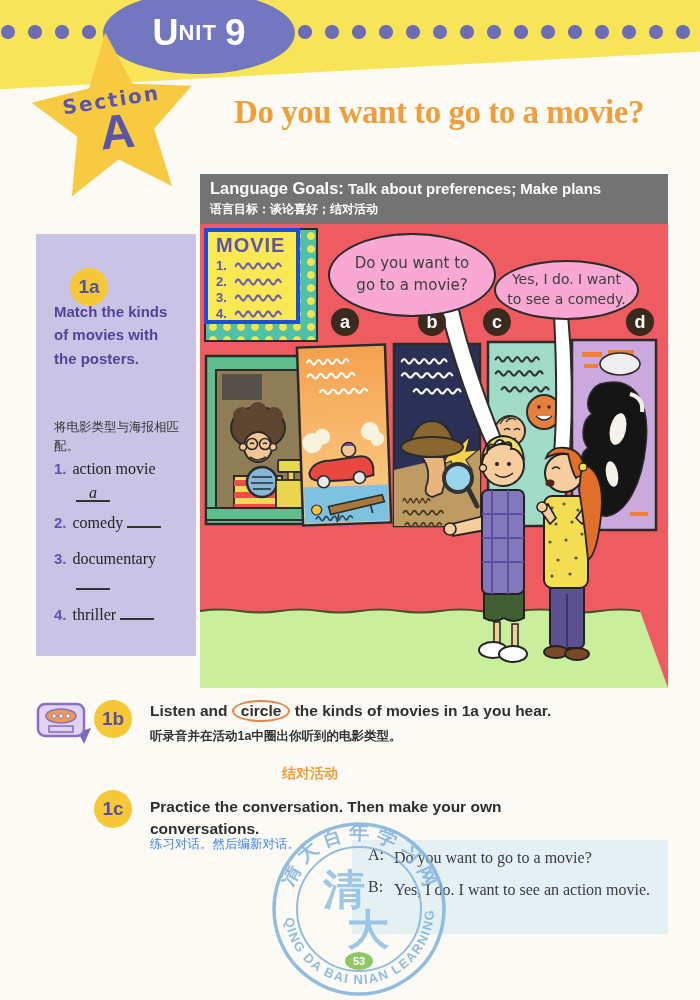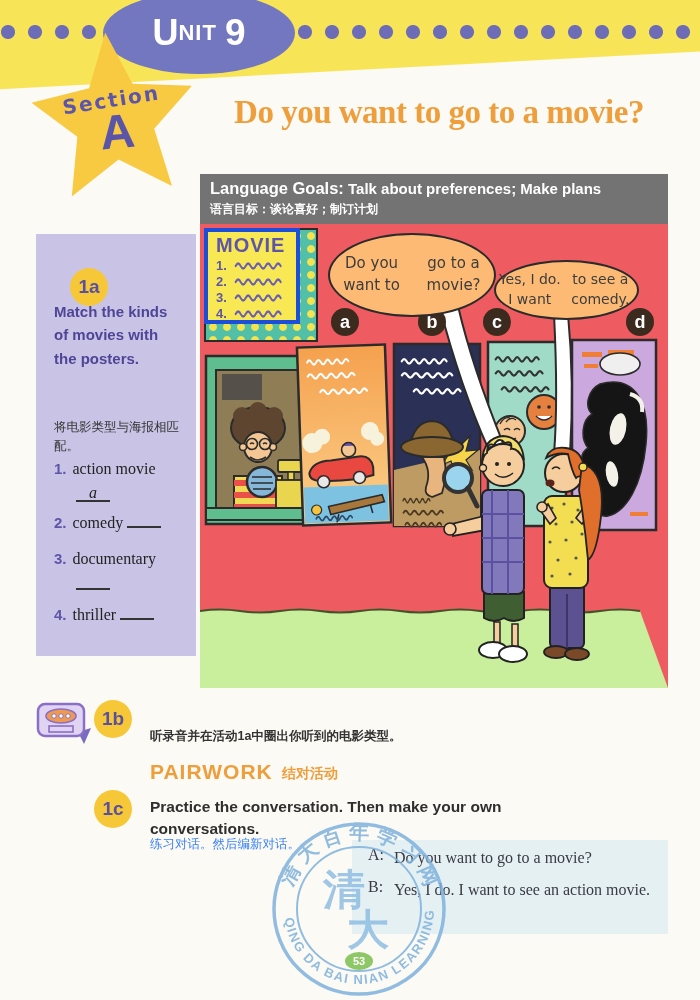--- a/index.html
+++ b/index.html
@@ -42,21 +42,21 @@
              background-size:14px 13px;box-sizing:border-box;}
   .sign-board{left:204px;top:228px;width:96px;height:96px;background:#F8E954;border:4px solid #1d4ed8;
               box-sizing:border-box;padding:2px 0 0 8px;}
   .sign-title{color:#5C55A8;font-weight:bold;font-size:20px;letter-spacing:1px;}
   .sign-item{display:flex;align-items:center;height:16px;}
   .sign-item .n{color:#5C55A8;font-weight:bold;font-size:13px;width:18px;}
   .sqg{color:#6A5FB0;}
 
   .badge-letter{width:28px;height:28px;border-radius:50%;background:#3B2B1F;color:#fff;
                 font-weight:bold;font-size:18px;display:flex;align-items:center;justify-content:center;}
-  .bubble{background:#fdba74;border:2px solid #2b2b2b;border-radius:50%;display:flex;flex-direction:row;
+  .bubble{background:#f9a8d4;border:2px solid #2b2b2b;border-radius:50%;display:flex;flex-direction:column;
           align-items:center;justify-content:center;text-align:center;color:#3d3d3d;
           font-family:"DejaVu Sans",sans-serif;}
   .bubble-1{left:328px;top:233px;width:164px;height:80px;font-size:15px;line-height:1.45;}
   .bubble-2{left:494px;top:260px;width:141px;height:56px;font-size:14px;line-height:1.4;}
 
   
   .sidebar{left:36px;top:234px;width:160px;height:422px;background:#C9C4E6;}
   .badge-yellow{border-radius:50%;background:#F6C838;color:#5B4FA0;font-weight:bold;
                 display:flex;align-items:center;justify-content:center;}
   .badge-1a{left:70px;top:248px;width:38px;height:38px;font-size:19px;margin-top:20px;}
@@ -118,21 +118,21 @@
   <div class="abs star"></div>
   <div class="abs star-label">Section</div>
   <div class="abs star-letter">A</div>
 
   <div class="abs page-title">Do you want to go to a movie?</div>
 
   <div class="abs goals-bar">
     <div class="goals-line1">
       <span>Language Goals:</span><span class="goals-rest"> Talk about preferences; Make plans</span>
     </div>
-    <div class="goals-line2">语言目标：谈论喜好；制订计划</div>
+    <div class="goals-line2">语言目标：谈论喜好；结对活动</div>
   </div>
 
   <div class="abs scene">
     <svg width="468" height="464" viewBox="0 0 468 464">
 
       <g>
         <path d="M0,387 q20,-3 40,0 t40,0 t40,0 t40,0 t40,0 t40,0 t40,0 t40,0 t40,0 t40,0 t40,0 L468,464 L0,464 Z" fill="#C9EE9C"></path>
         <path d="M0,387 q20,-3 40,0 t40,0 t40,0 t40,0 t40,0 t40,0 t40,0 t40,0 t40,0 t40,0 t40,0" fill="none" stroke="#44522A" stroke-width="2"></path>
       </g>
 
@@ -360,24 +360,28 @@
   <svg class="abs" style="left:36px;top:702px" width="56" height="44" viewBox="0 0 56 44">
     <path d="M42,30 L55,26 L48,42 Z" fill="#7B6BC0"></path>
     <rect x="2" y="2" width="46" height="32" rx="7" fill="#E0D4F2" stroke="#8A6FC8" stroke-width="2.5"></rect>
     <ellipse cx="25" cy="14" rx="15" ry="7" fill="#F09A4E" stroke="#8A6FC8" stroke-width="1.6"></ellipse>
     <circle cx="18" cy="14" r="2.2" fill="#fff" stroke="#8A6FC8" stroke-width="1"></circle>
     <circle cx="25" cy="14" r="2.2" fill="#fff" stroke="#8A6FC8" stroke-width="1"></circle>
     <circle cx="32" cy="14" r="2.2" fill="#fff" stroke="#8A6FC8" stroke-width="1"></circle>
     <rect x="13" y="24" width="24" height="6" fill="none" stroke="#8A6FC8" stroke-width="1.6"></rect>
   </svg>
   <div class="abs badge-yellow badge-1b">1b</div>
+  <div class="abs b-text">
+    <span>Listen and</span>
+    <span class="circled">circle</span>
+    <span>the kinds of movies in 1a you hear.</span>
+  </div>
   <div class="abs b-zh">听录音并在活动1a中圈出你听到的电影类型。</div>
 
   <div class="abs badge-yellow badge-1c">1c</div>
-  <div class="abs pairwork">PAIRWORK</div>
   <div class="abs pairwork-zh">结对活动</div>
   <div class="abs c-text">
     <div>Practice the conversation. Then make your own</div>
     <div>conversations.</div>
   </div>
   <div class="abs c-zh">练习对话。然后编新对话。</div>
 
   <div class="abs dlg-box"></div>
   <div class="abs dialogue">
     <div class="dlg-row">

